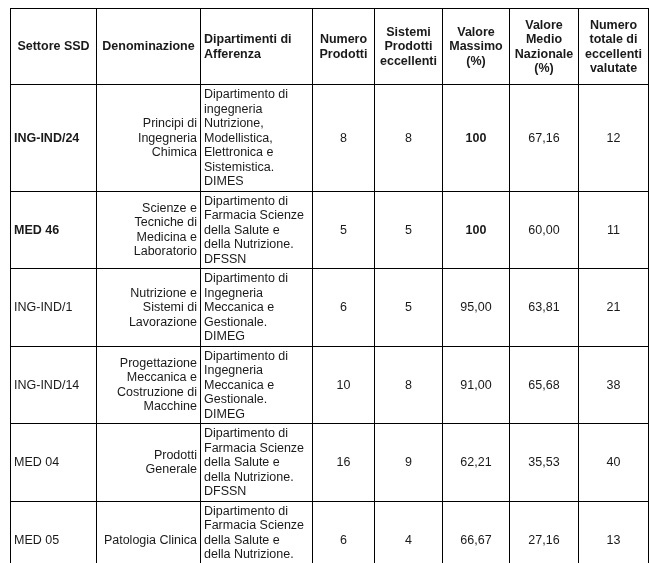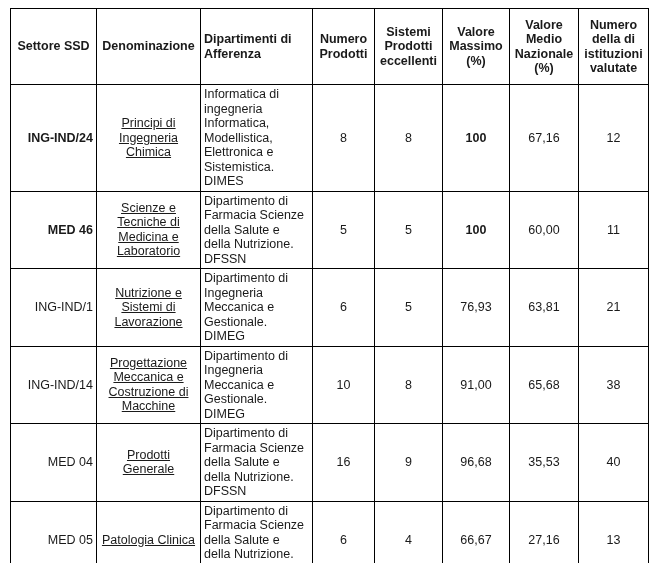--- a/index.html
+++ b/index.html
@@ -43,27 +43,26 @@
     overflow: hidden;
   }
   table.ssd th {
     font-weight: bold;
     text-align: center;
   }
   table.ssd th.th-dip {
     text-align: left;
   }
   td.c-settore {
-    text-align: right;
+    text-align: left;
     padding-left: 8px;
   }
   td.c-denom {
-    text-align: center;
+    text-align: right;
     padding-left: 6px;
-    text-decoration: underline;
   }
   td.c-dip {
     text-align: left;
     padding-left: 5px;
   }
   td.c-num {
     text-align: center;
   }
   .bold { font-weight: bold; }
   tr.hdr    { height: 76px; }
@@ -91,28 +90,28 @@
     </colgroup>
     <thead>
       <tr class="hdr">
         <th>Settore SSD</th>
         <th>Denominazione</th>
         <th class="th-dip">Dipartimenti di Afferenza</th>
         <th>Numero Prodotti</th>
         <th>Sistemi Prodotti eccellenti</th>
         <th>Valore Massimo (%)</th>
         <th>Valore Medio Nazionale (%)</th>
-        <th>Numero della di istituzioni valutate</th>
+        <th>Numero totale di eccellenti valutate</th>
       </tr>
     </thead>
     <tbody>
       <tr class="r0">
         <td class="c-settore bold">ING-IND/24</td>
         <td class="c-denom">Principi di Ingegneria Chimica</td>
-        <td class="c-dip">Informatica di ingegneria Informatica, Modellistica, Elettronica e Sistemistica. DIMES</td>
+        <td class="c-dip">Dipartimento di ingegneria Nutrizione, Modellistica, Elettronica e Sistemistica. DIMES</td>
         <td class="c-num">8</td>
         <td class="c-num">8</td>
         <td class="c-num bold">100</td>
         <td class="c-num">67,16</td>
         <td class="c-num">12</td>
       </tr>
       <tr class="r1">
         <td class="c-settore bold">MED 46</td>
         <td class="c-denom">Scienze e Tecniche di Medicina e Laboratorio</td>
         <td class="c-dip">Dipartimento di Farmacia Scienze della Salute e della Nutrizione. DFSSN</td>
@@ -121,41 +120,41 @@
         <td class="c-num bold">100</td>
         <td class="c-num">60,00</td>
         <td class="c-num">11</td>
       </tr>
       <tr class="r2">
         <td class="c-settore">ING-IND/1</td>
         <td class="c-denom">Nutrizione e Sistemi di Lavorazione</td>
         <td class="c-dip">Dipartimento di Ingegneria Meccanica e Gestionale. DIMEG</td>
         <td class="c-num">6</td>
         <td class="c-num">5</td>
-        <td class="c-num">76,93</td>
+        <td class="c-num">95,00</td>
         <td class="c-num">63,81</td>
         <td class="c-num">21</td>
       </tr>
       <tr class="r3">
         <td class="c-settore">ING-IND/14</td>
         <td class="c-denom">Progettazione Meccanica e Costruzione di Macchine</td>
         <td class="c-dip">Dipartimento di Ingegneria Meccanica e Gestionale. DIMEG</td>
         <td class="c-num">10</td>
         <td class="c-num">8</td>
         <td class="c-num">91,00</td>
         <td class="c-num">65,68</td>
         <td class="c-num">38</td>
       </tr>
       <tr class="r4">
         <td class="c-settore">MED 04</td>
         <td class="c-denom">Prodotti Generale</td>
         <td class="c-dip">Dipartimento di Farmacia Scienze della Salute e della Nutrizione. DFSSN</td>
         <td class="c-num">16</td>
         <td class="c-num">9</td>
-        <td class="c-num">96,68</td>
+        <td class="c-num">62,21</td>
         <td class="c-num">35,53</td>
         <td class="c-num">40</td>
       </tr>
       <tr class="r5">
         <td class="c-settore">MED 05</td>
         <td class="c-denom">Patologia Clinica</td>
         <td class="c-dip">Dipartimento di Farmacia Scienze della Salute e della Nutrizione. DFSSN</td>
         <td class="c-num">6</td>
         <td class="c-num">4</td>
         <td class="c-num">66,67</td>

